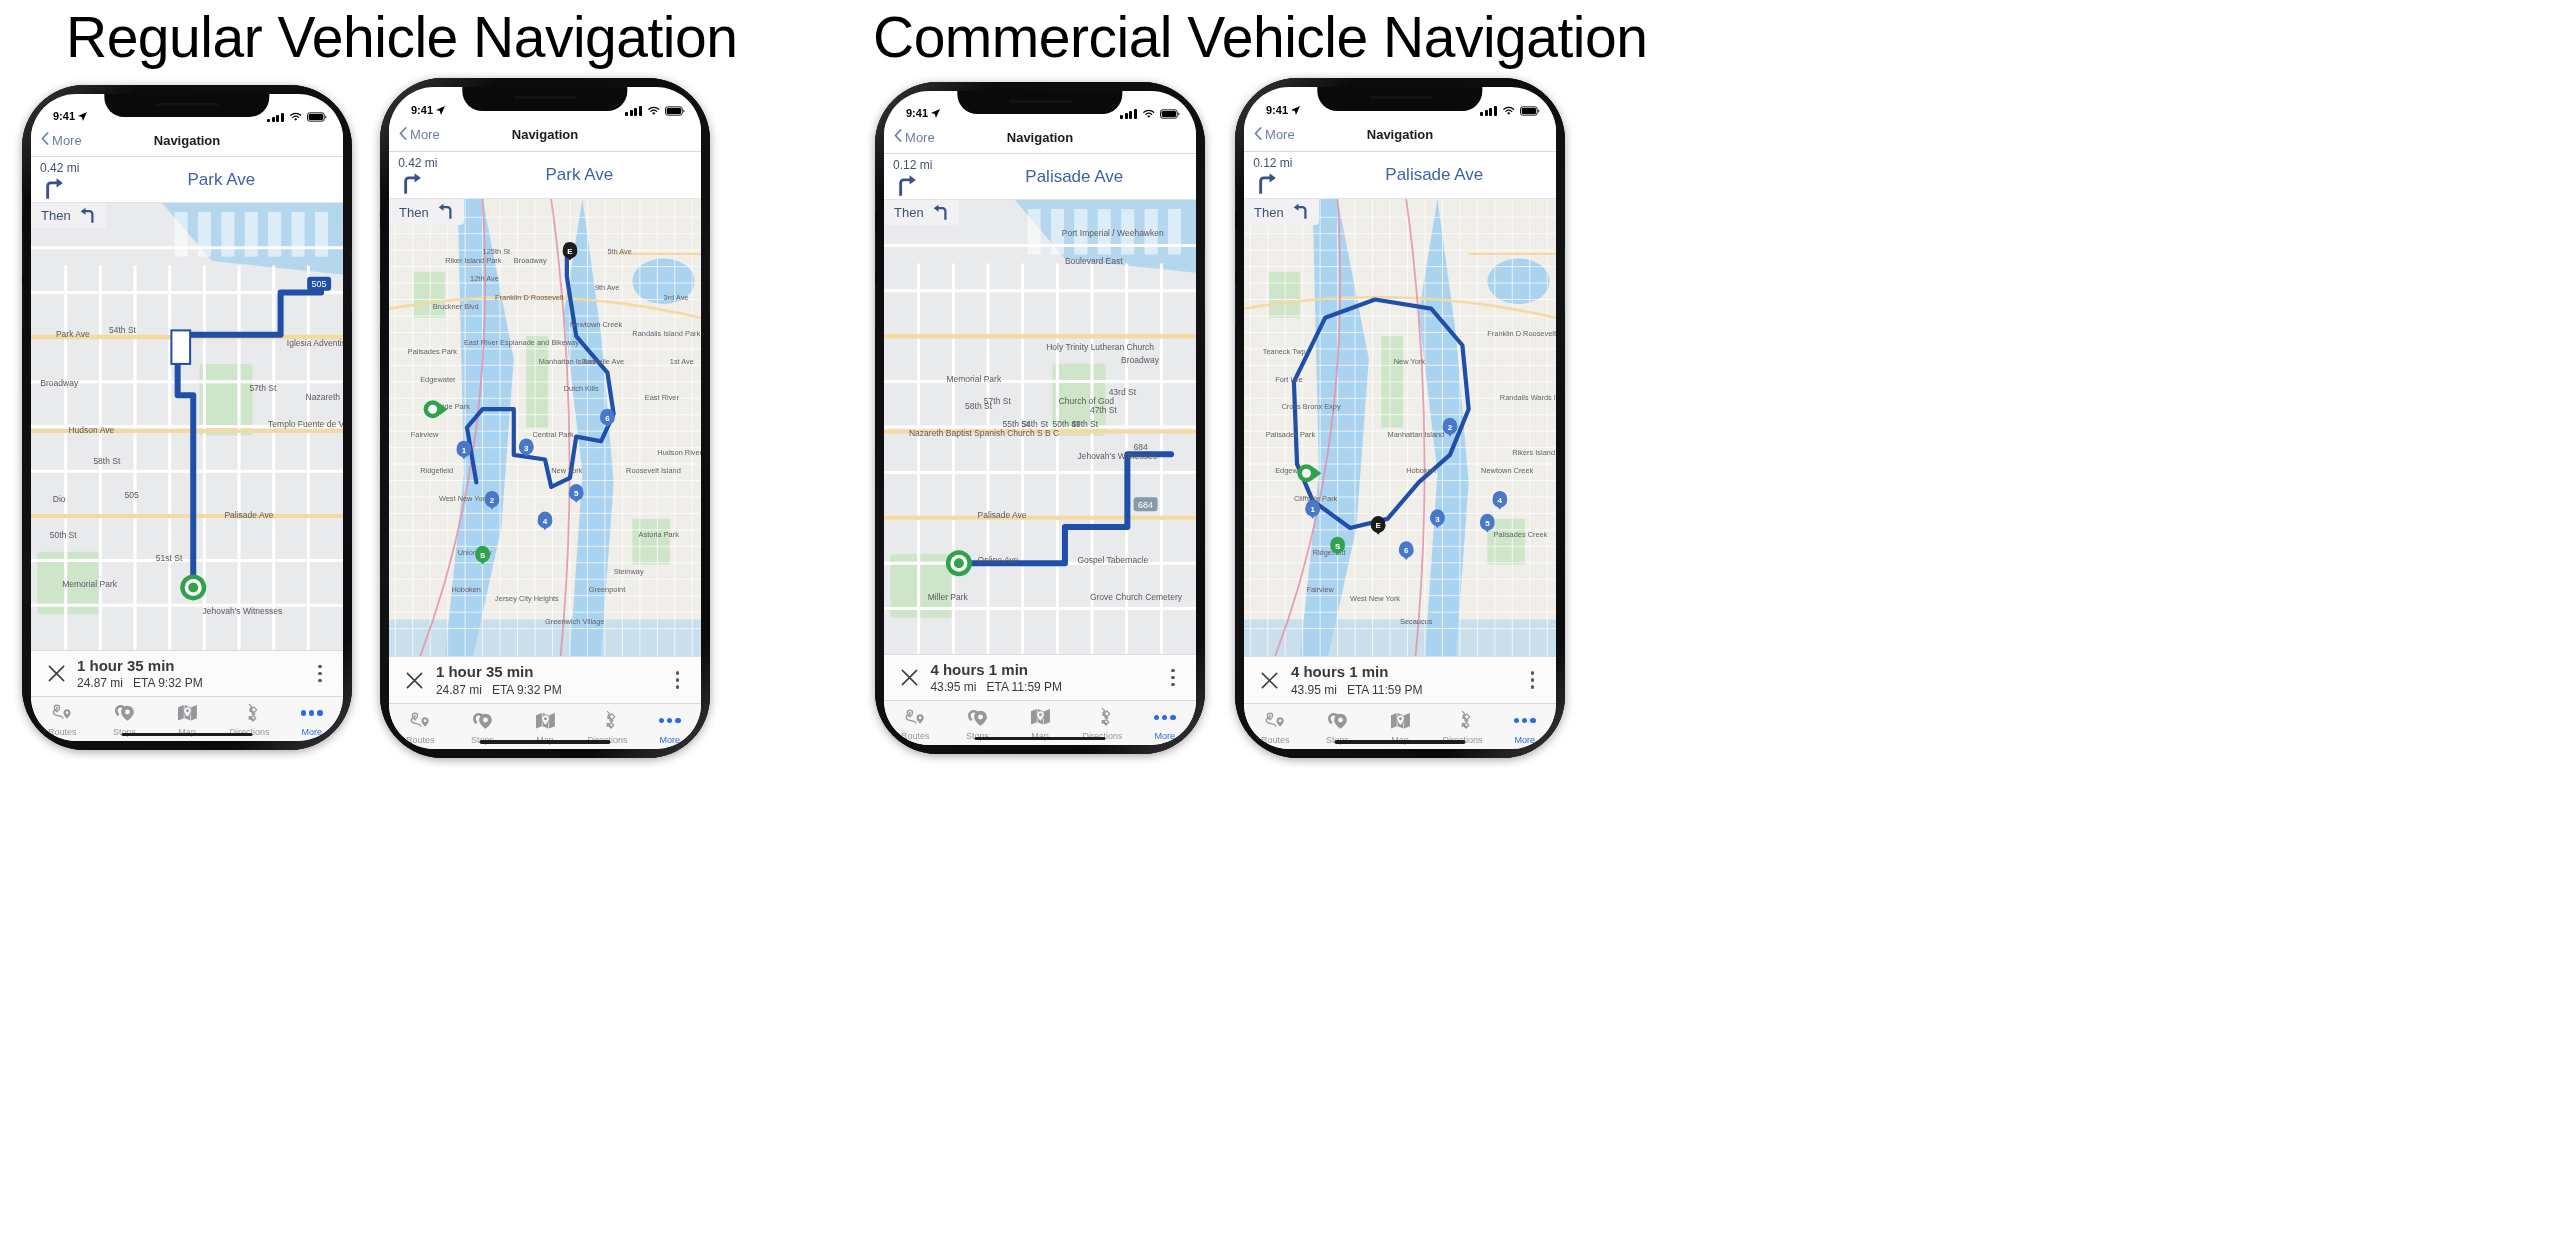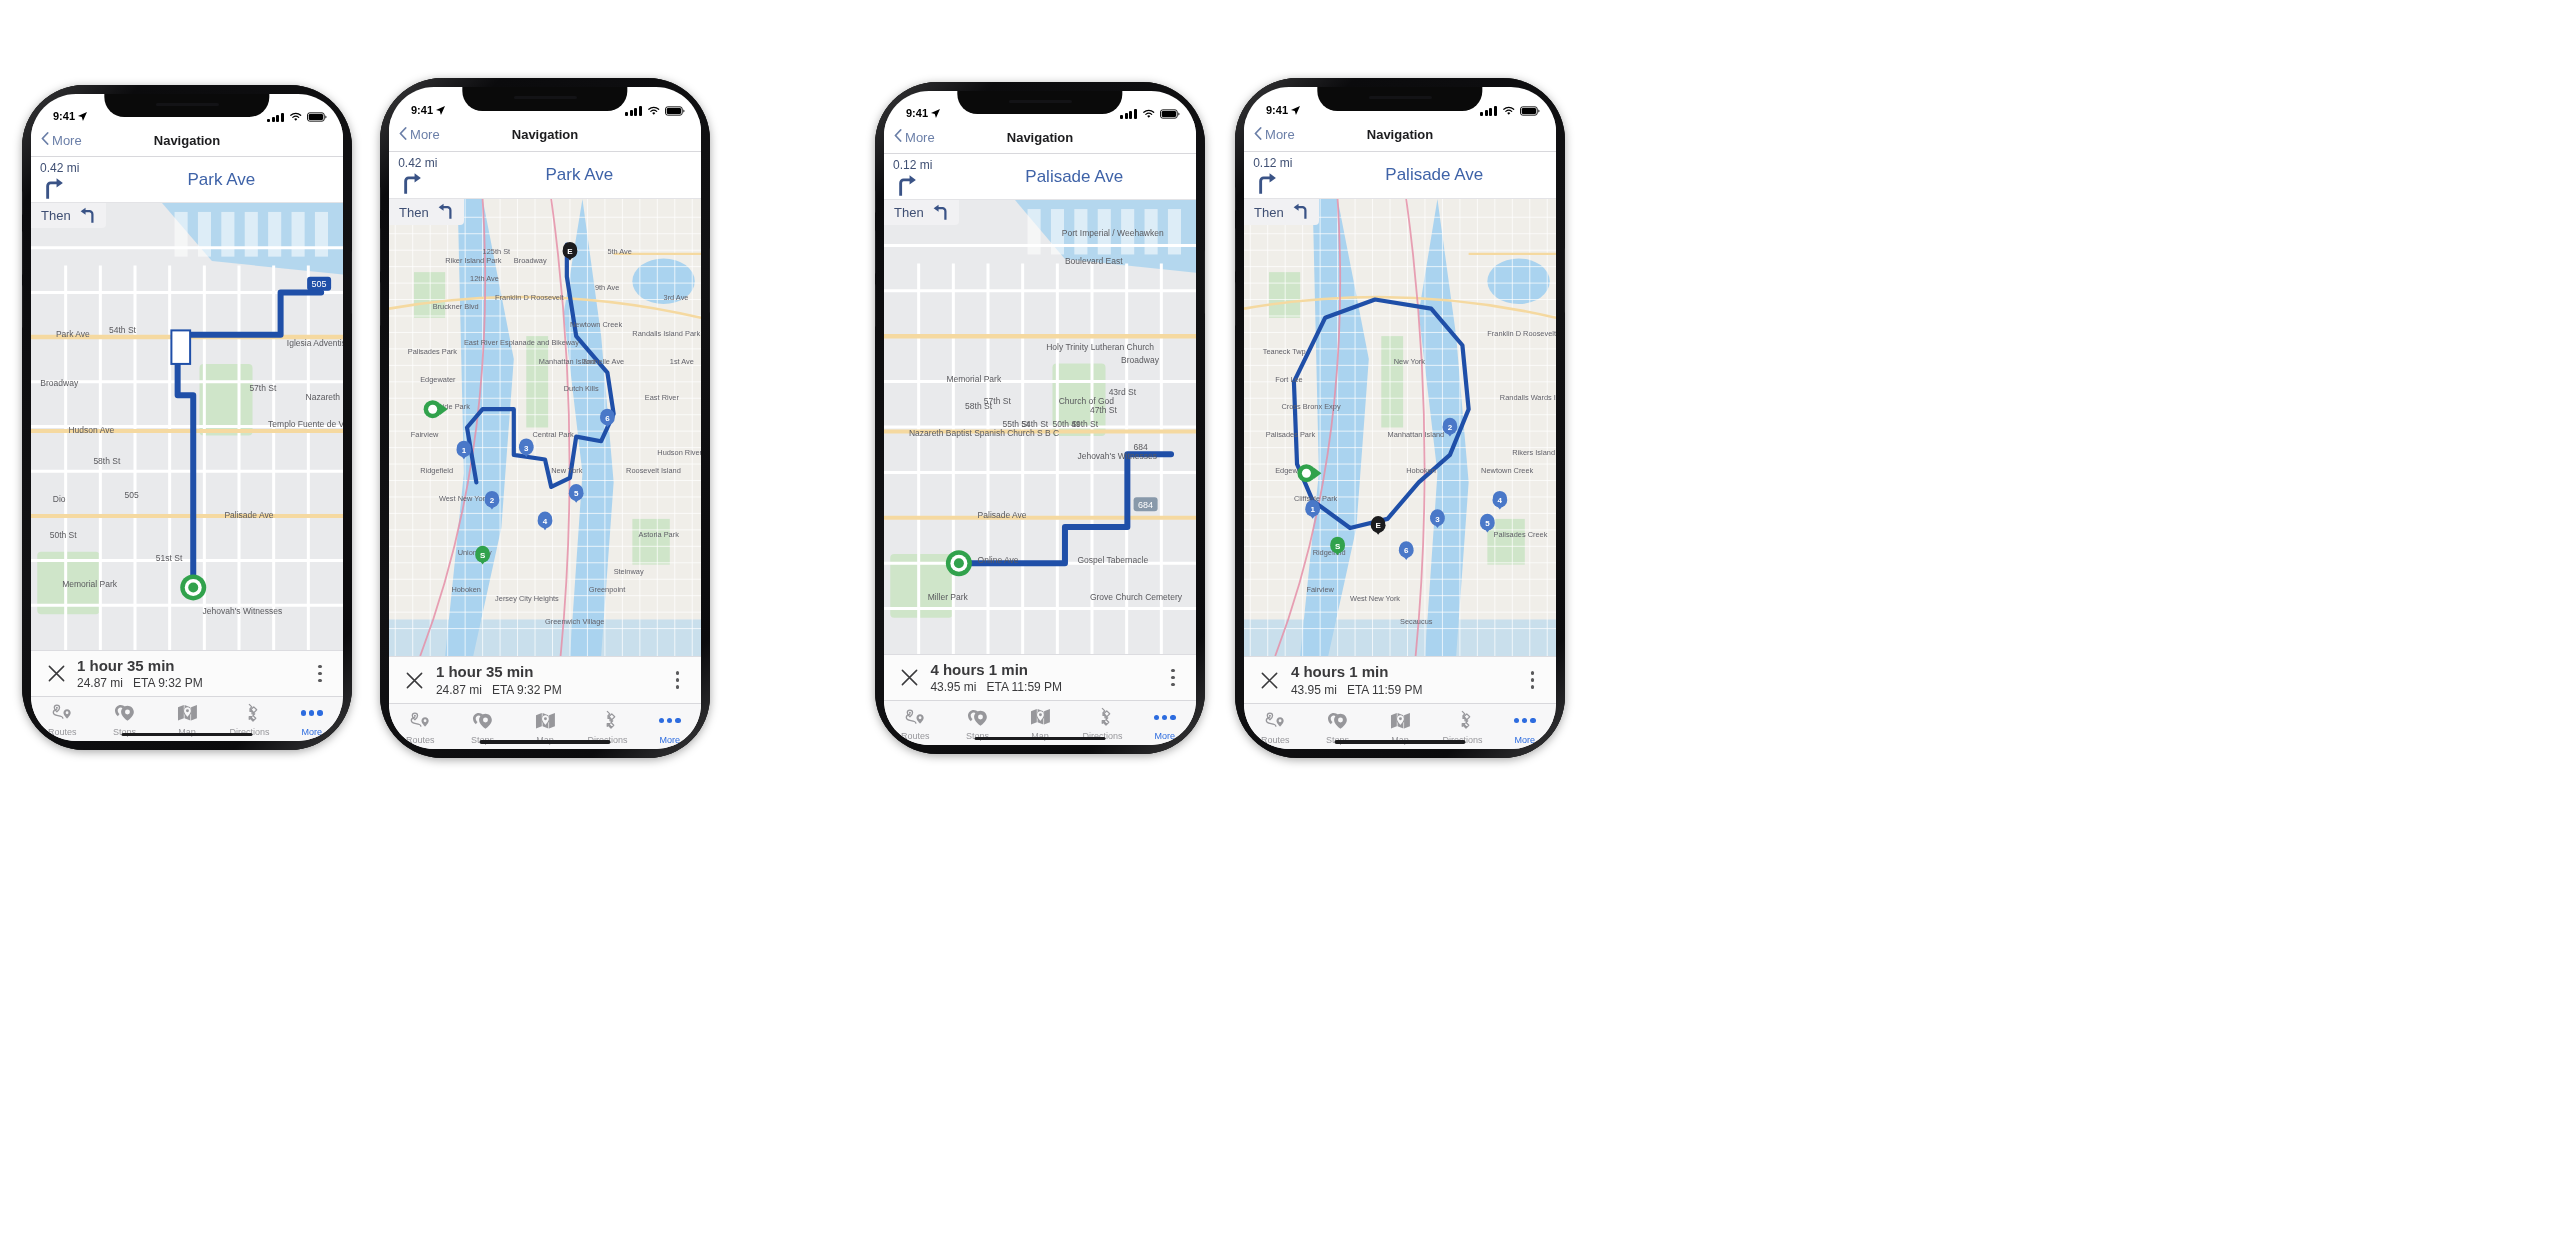--- a/index.html
+++ b/index.html
@@ -187,21 +187,23 @@
     background: #1c1c1e;
     border-radius: 99px;
     z-index: 7;
   }
 </style>
 </head>
 <body>
 
 <div class="stage">
 
-
+  <div class="section-title" id="title-regular" style="left:66px;top:4px;">Regular Vehicle Navigation</div>
+
+  <div class="section-title" id="title-commercial" style="left:873px;top:4px;">Commercial Vehicle Navigation</div>
 
   <div id="phones-layer">
       <div class="phone" style="left: 22px; top: 85px; width: 330px; height: 665px;">
         <div class="bezel-outer"></div>
         <div class="btn-side" style="left:-2px;top:106.4px;width:3px;height:23.275000000000002px;"></div>
         <div class="btn-side" style="left:-2px;top:146.3px;width:3px;height:43.225px;"></div>
         <div class="btn-side" style="left:-2px;top:199.5px;width:3px;height:43.225px;"></div>
         <div class="btn-side" style="right:-2px;top:166.25px;width:3px;height:63.175000000000004px;"></div>
         <div class="screen" style="left:9px;top:9px;width:312px;height:647px;border-radius:45px;">
           <div class="notch" style="width:165.36px;height:23.400000000000002px;">

